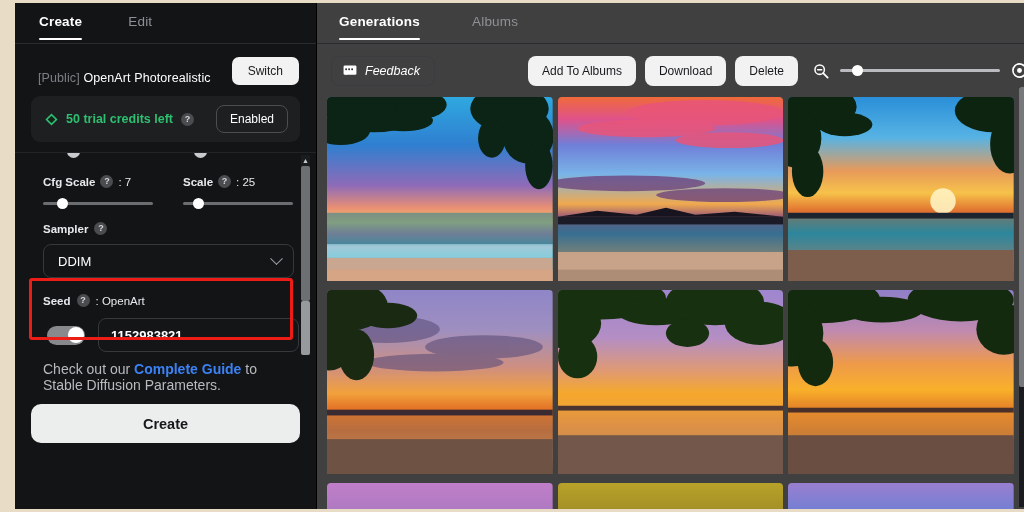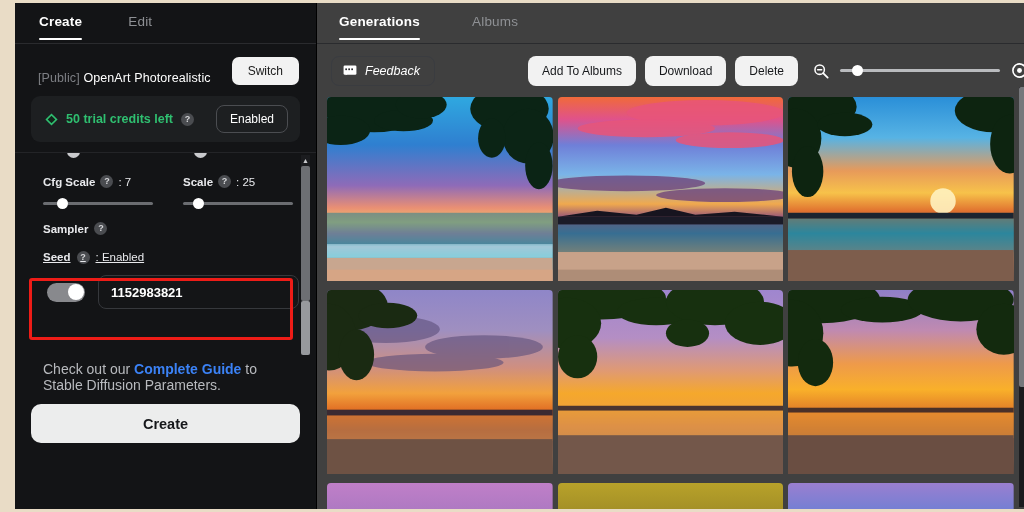--- a/index.html
+++ b/index.html
@@ -222,27 +222,26 @@
     left: 14px;
     top: 125px;
     width: 264px;
     height: 62px;
     border: 3px solid #ee1c17;
     border-radius: 3px;
     pointer-events: none;
   }
   .seed-label {
     display: flex;
-    align-items: flex-start;
+    align-items: center;
     gap: 6px;
     font-size: 11.5px;
     color: #e8e9ec;
     font-weight: bold;
     padding: 16px 0 0 28px;
-    text-decoration: underline;
   }
   .seed-label .suffix { font-weight: normal; }
   .seed-row {
     display: flex;
     align-items: center;
     gap: 13px;
     padding: 11px 22px 0 32px;
   }
   .toggle {
     position: relative;
@@ -506,25 +505,29 @@
           <div class="track">
             <div class="knob" id="steps-knob" style="left: calc(14% - 5.5px);"></div>
           </div>
         </div>
       </div>
 
       <div class="field-label">
         <span>Sampler</span>
         <span class="help-circle">?</span>
       </div>
+      <div class="select-box">
+        <span class="sel-value">DDIM</span>
+        <span class="chev"></span>
+      </div>
 
       <div class="seed-label">
         <span>Seed</span>
         <span class="help-circle">?</span>
-        <span class="suffix">: Enabled</span>
+        <span class="suffix">: OpenArt</span>
       </div>
       <div class="seed-row">
         <div class="toggle">
           <div class="thumb"></div>
         </div>
         <input class="seed-input" type="text" value="1152983821" style="">
       </div>
 
       <div class="seed-highlight"></div>
 

